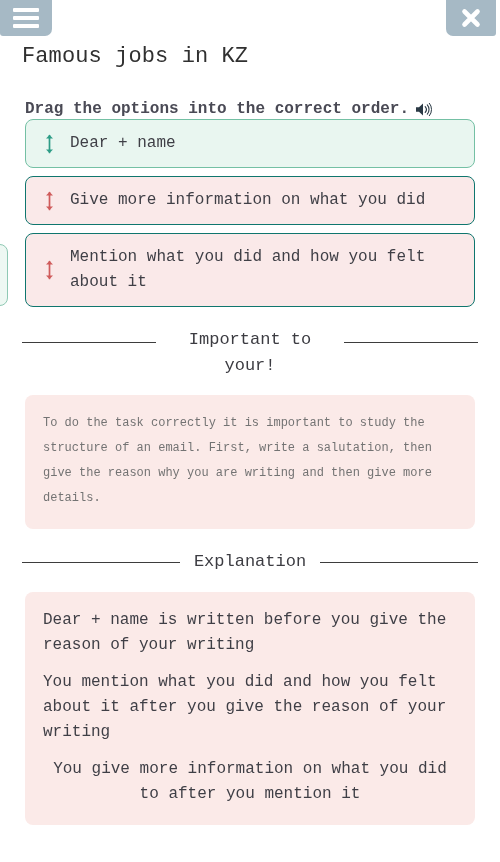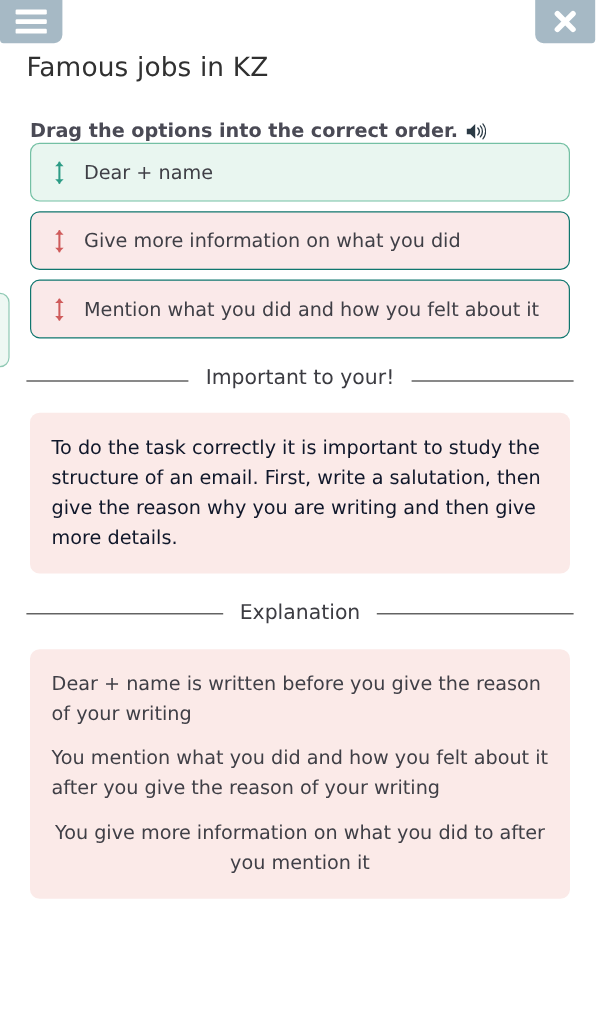--- a/index.html
+++ b/index.html
@@ -10,20 +10,21 @@
     background: #ffffff;
     font-family: "DejaVu Sans", "Liberation Sans", sans-serif;
     overflow: hidden;
   }
 
   .page {
     position: relative;
     width: 500px;
     height: 646px;
     background: #ffffff;
+    font-family: Liberation Mono, monospace;
   }
 
   
   .topbar {
     position: relative;
     height: 36px;
     width: 100%;
   }
   .menu-btn {
     position: absolute;
@@ -170,23 +171,23 @@
   .section-head.tall .rule { margin-top: 15px; }
 
   
   .infobox {
     margin: 16px 25px 0 25px;
     background: #fbeae8;
     border-radius: 8px;
     padding: 16px 18px 18px 18px;
   }
   .infobox p {
-    font-size: 16px;
+    font-size: 12px;
     line-height: 25px;
-    color: #0f172a;
+    color: #737373;
   }
   .explainbox {
     margin: 17px 25px 0 25px;
     background: #fbeae8;
     border-radius: 8px;
     padding: 16px 18px 18px 18px;
   }
   .explainbox p {
     font-size: 16px;
     line-height: 25px;

